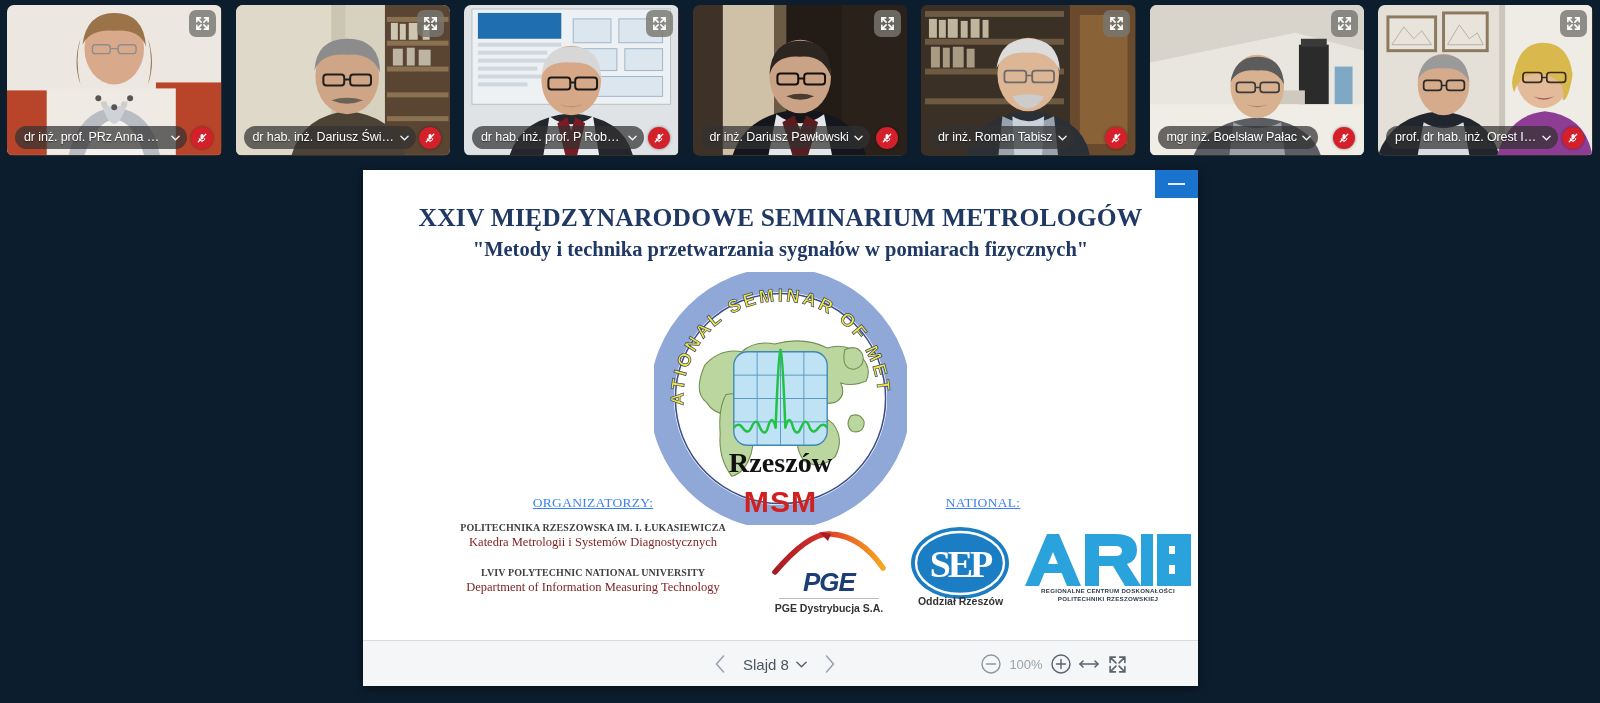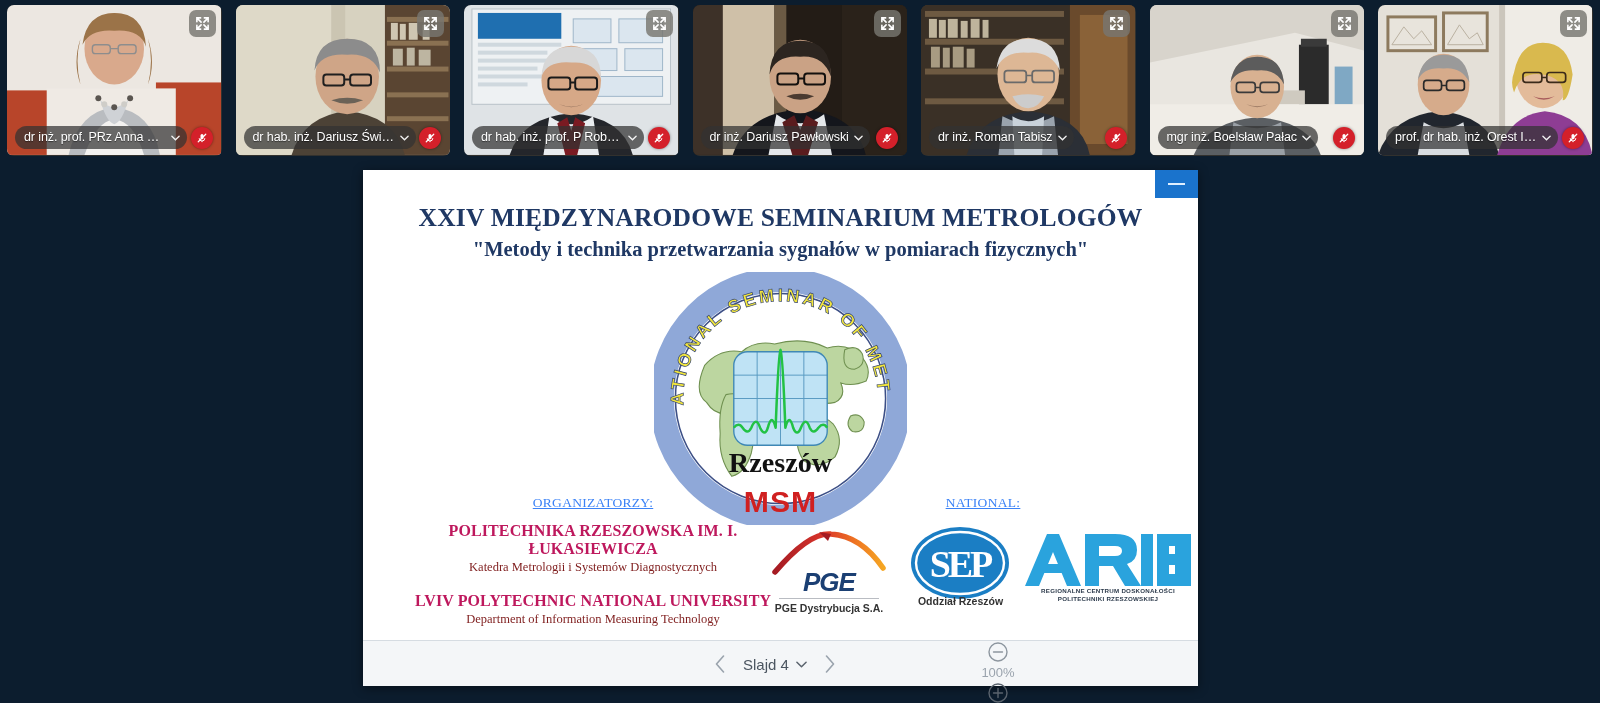--- a/index.html
+++ b/index.html
@@ -92,22 +92,22 @@
   .org-head, .spn-head {
     position:absolute; font-family:"Liberation Serif", serif;
     font-size:13.5px; color:#3b82f6; text-decoration:underline; font-weight:normal;
     letter-spacing:.3px;
   }
   .org-head { left:80px; top:325px; width:300px; text-align:center; }
   .spn-head { left:470px; top:325px; width:300px; text-align:center; }
 
   .org-block { position:absolute; left:40px; top:352px; width:380px; text-align:center; }
   .org-l1 {
-    font-family:"Liberation Serif", serif; font-weight:bold; font-size:16px;
-    color:#be185d; letter-spacing:.1px;
+    font-family:"Liberation Serif", serif; font-weight:bold; font-size:10px;
+    color:#404040; letter-spacing:.1px;
   }
   .org-l2 {
     font-family:"Liberation Serif", serif; font-size:12.5px; color:#7f1d1d;
     margin-top:2px;
   }
   .org-gap { height:17px; }
 
   .sponsor-row {
     position:absolute; left:395px; top:350px; width:430px; height:110px;
   }
@@ -131,21 +131,21 @@
     position:absolute; left:0; bottom:0; width:835px; height:46px;
     background:#f4f6f8; border-top:1px solid #d6dce2;
     display:flex; align-items:center;
   }
   .tb-left {
     position:absolute; left:344px; top:0; height:46px;
     display:flex; align-items:center; gap:10px;
   }
   .tb-right {
     position:absolute; left:615px; top:0; height:46px;
-    display:flex; align-items:center; gap:2px;flex-direction:column;
+    display:flex; align-items:center; gap:2px;
   }
   .ibtn {
     display:flex; align-items:center; justify-content:center;
     width:26px; height:26px; cursor:pointer;
   }
   .slide-label {
     font-size:15px; color:#4b5560; font-family:"Liberation Sans", sans-serif;
   }
   .zoom-pct { font-size:13px; color:#9aa3ad; width:40px; text-align:center; }
   .sel { display:flex; align-items:center; gap:7px; cursor:pointer; }
@@ -609,21 +609,21 @@
     </div>
 
     <div class="toolbar">
       <div class="tb-left">
         <div class="ibtn">
           <svg width="13" height="18" viewBox="0 0 12 18">
               <path d="M9 1L2 9l7 8" fill="none" stroke="#9aa3ad" stroke-width="1.6" stroke-linecap="round" stroke-linejoin="round"></path>
             </svg>
         </div>
         <div class="sel">
-          <span class="slide-label">Slajd 4</span>
+          <span class="slide-label">Slajd 8</span>
           <svg width="11" height="7" viewBox="0 0 12 7">
               <path d="M1 1l5 5 5-5" fill="none" stroke="#5a636d" stroke-width="1.6" stroke-linecap="round" stroke-linejoin="round"></path>
             </svg>
         </div>
         <div class="ibtn">
           <svg width="13" height="18" viewBox="0 0 12 18">
               <path d="M3 1l7 8-7 8" fill="none" stroke="#9aa3ad" stroke-width="1.6" stroke-linecap="round" stroke-linejoin="round"></path>
             </svg>
         </div>
       </div>

